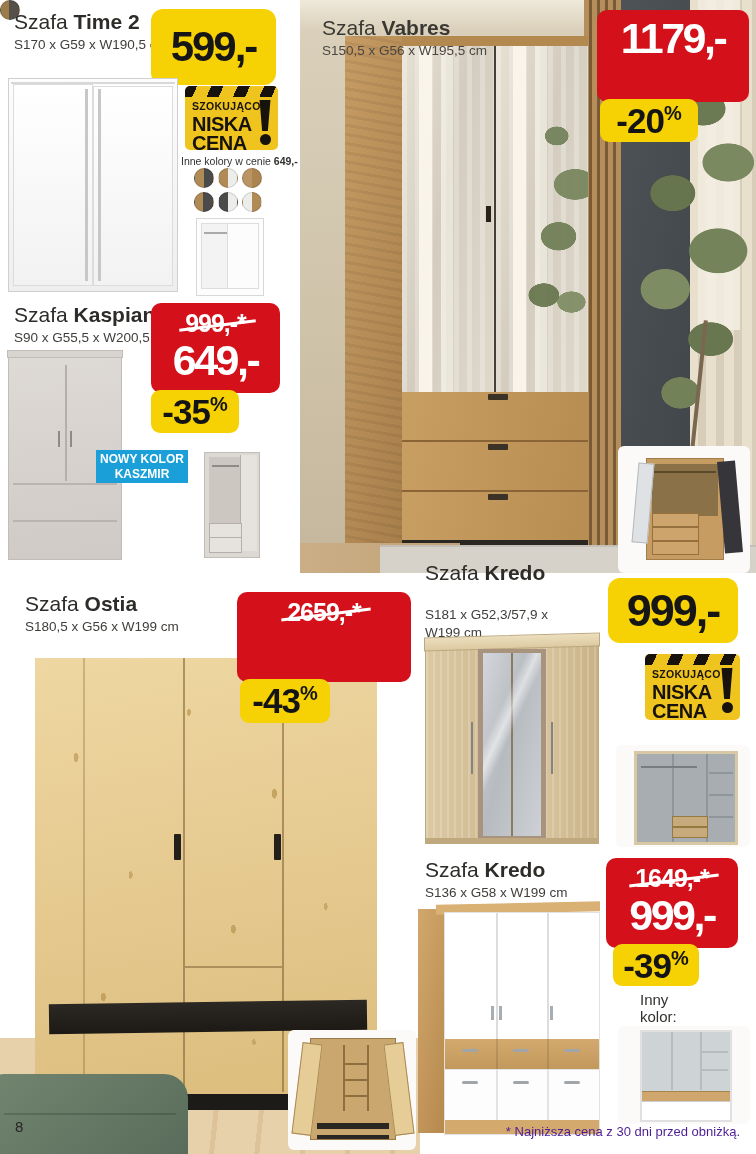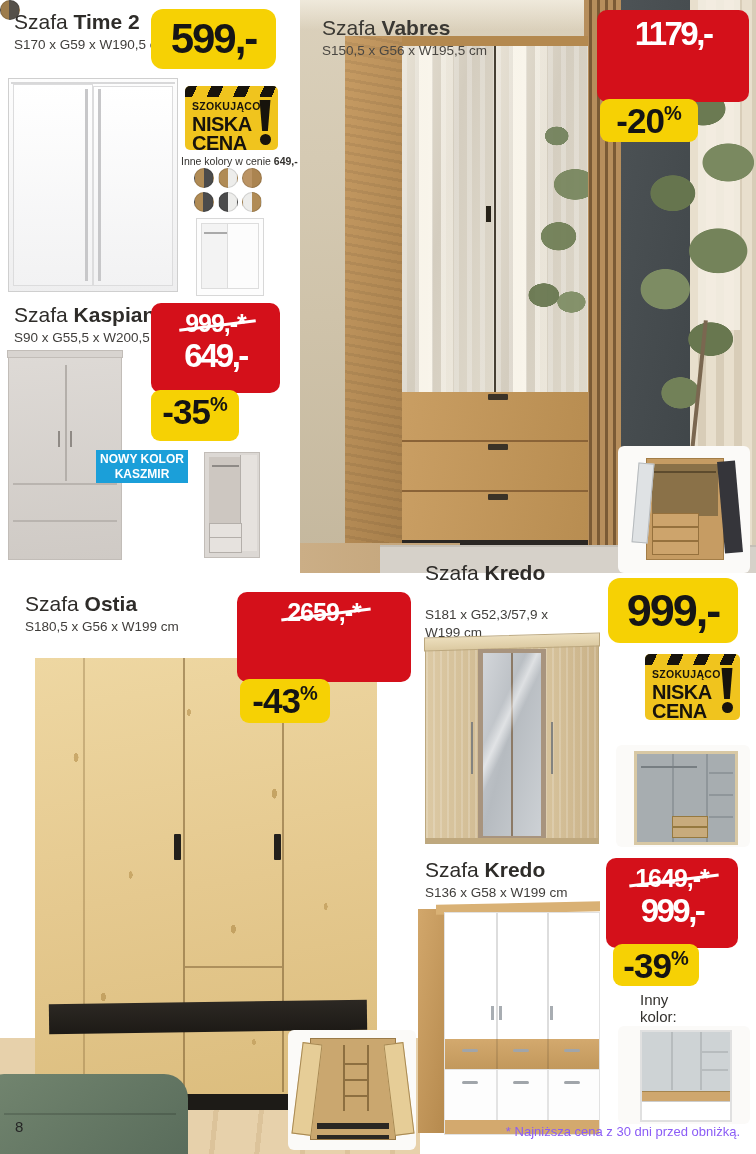--- a/index.html
+++ b/index.html
@@ -14,21 +14,21 @@
 
   
   .ybox{background:#f6d104;border-radius:12px;display:flex;align-items:center;justify-content:center;
         color:#161616;font-weight:700}
   .ybox .val{font-size:42px;letter-spacing:-2px}
 
   
   .rbox{background:#d4101a;border-radius:10px;color:#fff;text-align:center;padding-top:6px}
   .rbox .old{font-size:25px;font-weight:700;display:inline-block;position:relative;letter-spacing:-1px}
   .rbox .old::after{content:"";position:absolute;left:-6px;right:-10px;top:52%;border-top:3px solid #fff;transform:rotate(-7deg)}
-  .rbox .new{font-size:33px;font-weight:700;letter-spacing:-2.5px;line-height:1.0;margin-top:1px}
+  .rbox .new{font-size:43px;font-weight:700;letter-spacing:-2.5px;line-height:1.0;margin-top:1px}
 
   
   .disc{background:#f6d104;border-radius:9px;display:flex;align-items:flex-start;justify-content:center;
         color:#141414;font-weight:700}
   .disc .dv{font-size:35px;line-height:44px;letter-spacing:-1px}
   .disc .dp{font-size:20px;line-height:20px;margin-top:4px}
 
   
   .shock{background:#f0c41e;border-radius:5px;overflow:hidden}
   .shock .stripes{position:absolute;top:0;left:0;right:0;height:11px;
@@ -201,35 +201,35 @@
   .t2mini-int{position:absolute;left:4px;top:4px;width:46%;bottom:6px;background:#f3f3f3;border:1px solid #dddddd}
   .t2mini-door{position:absolute;right:4px;top:4px;width:46%;bottom:6px;background:#fcfcfc;border:1px solid #dddddd}
   .t2mini-rail{position:absolute;left:7px;top:13px;width:40%;height:2px;background:#a9a9a9}
 
   .ksm{position:absolute;left:6px;top:6px;right:6px;bottom:6px;background:#dcd8d4;border:1px solid #c2bdb8}
   .ksm .int{position:absolute;left:4px;top:4px;width:58%;height:64%;background:#cdc7c1}
   .ksm .rail{position:absolute;left:7px;top:12px;width:50%;height:2px;background:#8e8a86}
   .ksm .door{position:absolute;right:2px;top:2px;width:30%;height:92%;background:#e6e2de;border-left:1px solid #b4afaa}
   .ksm .dwr{position:absolute;left:4px;width:58%;height:13%;background:#e6e2de;border:1px solid #b4afaa}
 
-  .footnote{font-size:13px;color:#8b5cf6;white-space:nowrap}
+  .footnote{font-size:13px;color:#4c1d95;white-space:nowrap}
   .pagenum{font-size:15px;color:#262626}
 </style>
 </head>
 <body>
 
 <div class="page">
 
   <div class="abs ptitle" style="left:14px;top:10px">
     <span>Szafa</span>
     <b>Time 2</b>
   </div>
   <div class="abs pdims" style="left:14px;top:37px">S170 x G59 x W190,5 cm</div>
 
-  <div class="abs ybox" style="left:151px;top:9px;width:125px;height:60px">
+  <div class="abs ybox" style="left:151px;top:9px;width:125px;height:76px">
     <span class="val">599,-</span>
   </div>
 
   <div class="abs t2w" style="left:8px;top:78px;width:168px;height:212px">
     <div class="rail"></div>
     <div class="door" style="left:4px"></div>
     <div class="door" style="right:4px;top:7px"></div>
     <div class="hs" style="left:calc(50% - 8px)"></div>
     <div class="hs" style="left:calc(50% + 5px)"></div>
   </div>
@@ -270,21 +270,21 @@
   <div class="abs ptitle" style="left:14px;top:303px">
     <span>Szafa</span>
     <b>Kaspian</b>
   </div>
   <div class="abs pdims" style="left:14px;top:330px">S90 x G55,5 x W200,5 cm</div>
 
   <div class="abs rbox" style="left:151px;top:303px;width:129px;height:84px">
     <div><span class="old">999,-*</span></div>
     <div class="new">649,-</div>
   </div>
-  <div class="abs disc" style="left:151px;top:390px;width:88px;height:51px">
+  <div class="abs disc" style="left:151px;top:390px;width:88px;height:43px">
     <span class="dv">-35</span>
     <span class="dp">%</span>
   </div>
 
   <div class="abs kw" style="left:8px;top:352px;width:112px;height:206px">
     <div class="crown"></div>
     <div class="gap"></div>
     <div class="seam" style="top:63%"></div>
     <div class="seam" style="top:81%"></div>
     <div class="hbar" style="left:calc(50% - 7px);top:38%"></div>

